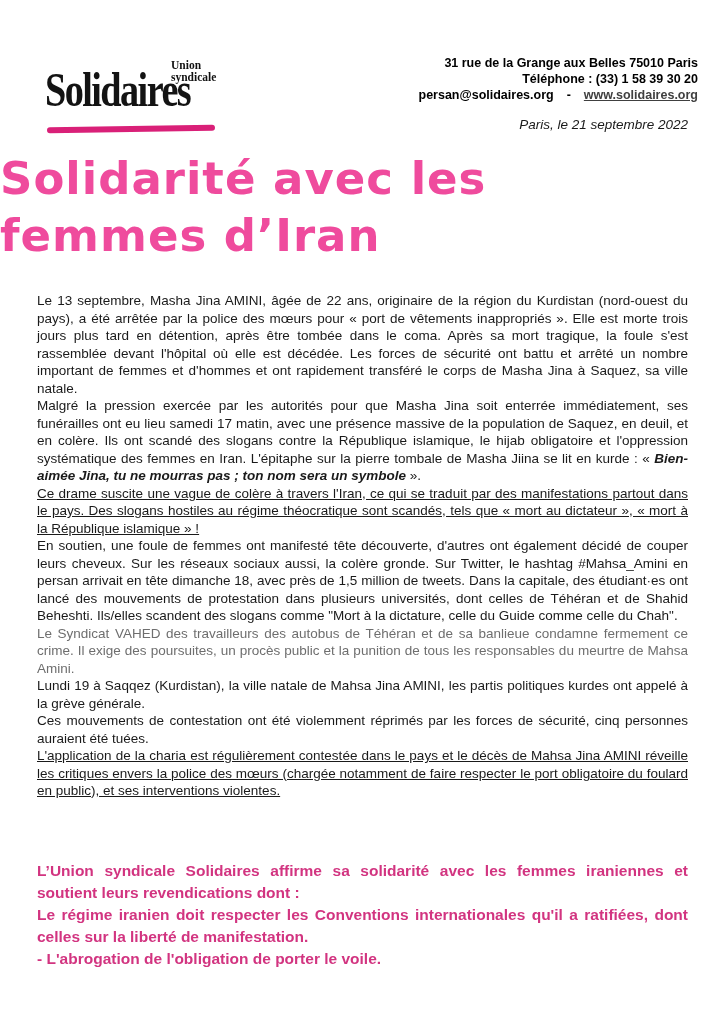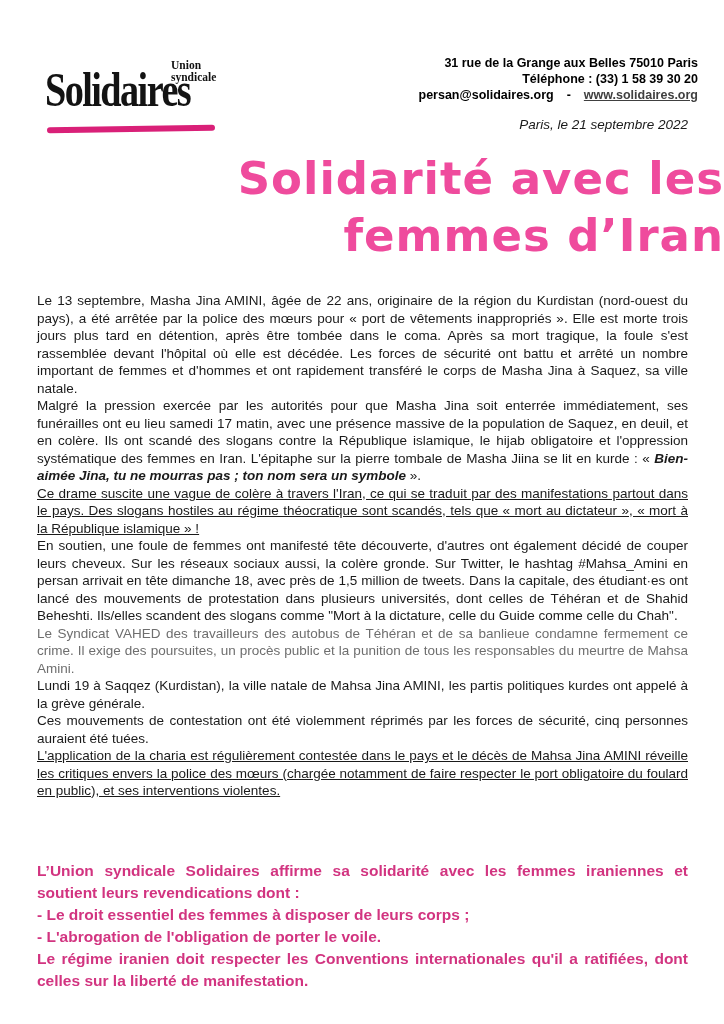--- a/index.html
+++ b/index.html
@@ -12,21 +12,21 @@
   .logo-name{position:absolute;left:0;top:8px;font-family:"Liberation Serif",serif;font-weight:bold;font-size:49px;line-height:49px;letter-spacing:-2px;color:#131313;transform:scaleX(0.78);transform-origin:left top;white-space:nowrap;}
   .logo-stroke{position:absolute;left:2px;top:69px;width:168px;height:6px;background:#d92078;border-radius:3px;transform:rotate(-0.8deg);}
 
   
   .header-contact{position:absolute;left:392px;top:55px;width:306px;text-align:right;font-weight:bold;font-size:12.5px;line-height:16px;color:#000;}
   .contact-sep{display:inline-block;margin:0 13px;}
   .website-link{color:#404040;text-decoration:underline;cursor:pointer;}
   .date-line{position:absolute;right:36px;top:117px;font-style:italic;font-size:13.5px;color:#1a1a1a;}
 
   
-  .doc-title{position:absolute;left:0;top:150px;width:100%;margin:0;text-align:right;color:#ef4b9d;font-family:"DejaVu Sans",sans-serif;font-weight:bold;font-size:45px;line-height:57px;letter-spacing:1px;}
+  .doc-title{position:absolute;left:0;top:150px;width:100%;margin:0;text-align:left;color:#ef4b9d;font-family:"DejaVu Sans",sans-serif;font-weight:bold;font-size:45px;line-height:57px;letter-spacing:1px;}
 
   
   .content{position:absolute;left:37px;top:292px;width:651px;font-size:13.5px;line-height:17.5px;text-align:justify;color:#1a1a1a;}
   .content p{margin:0;}
   .gap-before{margin-top:17.5px;text-decoration:underline;}
   .muted{color:#6e6e6e;}
   .epitaph{font-weight:bold;font-style:italic;}
 
   
   .conclusion{position:absolute;left:37px;top:860px;width:651px;color:#d23480;font-weight:bold;font-size:15.5px;line-height:22px;text-align:justify;}
@@ -62,18 +62,17 @@
     <p class="gap-before">Ce drame suscite une vague de colère à travers l'Iran, ce qui se traduit par des manifestations partout dans le pays. Des slogans hostiles au régime théocratique sont scandés, tels que « mort au dictateur », « mort à la République islamique » !</p>
     <p>En soutien, une foule de femmes ont manifesté tête découverte, d'autres ont également décidé de couper leurs cheveux. Sur les réseaux sociaux aussi, la colère gronde. Sur Twitter, le hashtag #Mahsa_Amini en persan arrivait en tête dimanche 18, avec près de 1,5 million de tweets. Dans la capitale, des étudiant·es ont lancé des mouvements de protestation dans plusieurs universités, dont celles de Téhéran et de Shahid Beheshti. Ils/elles scandent des slogans comme "Mort à la dictature, celle du Guide comme celle du Chah".</p>
     <p class="muted">Le Syndicat VAHED des travailleurs des autobus de Téhéran et de sa banlieue condamne fermement ce crime. Il exige des poursuites, un procès public et la punition de tous les responsables du meurtre de Mahsa Amini.</p>
     <p>Lundi 19 à Saqqez (Kurdistan), la ville natale de Mahsa Jina AMINI, les partis politiques kurdes ont appelé à la grève générale.</p>
     <p>Ces mouvements de contestation ont été violemment réprimés par les forces de sécurité, cinq personnes auraient été tuées.</p>
     <p class="gap-before">L'application de la charia est régulièrement contestée dans le pays et le décès de Mahsa Jina AMINI réveille les critiques envers la police des mœurs (chargée notamment de faire respecter le port obligatoire du foulard en public), et ses interventions violentes.</p>
   </main>
 
   <section class="conclusion">
     <p>L’Union syndicale Solidaires affirme sa solidarité avec les femmes iraniennes et soutient leurs revendications dont :</p>
-    <p>- Le droit essentiel des femmes à disposer de leurs corps ;</p>
+    <p>Le régime iranien doit respecter les Conventions internationales qu'il a ratifiées, dont celles sur la liberté de manifestation.</p>
     <p>- L'abrogation de l'obligation de porter le voile.</p>
-    <p>Le régime iranien doit respecter les Conventions internationales qu'il a ratifiées, dont celles sur la liberté de manifestation.</p>
   </section>
 
 </div>
 
 </body></html>

